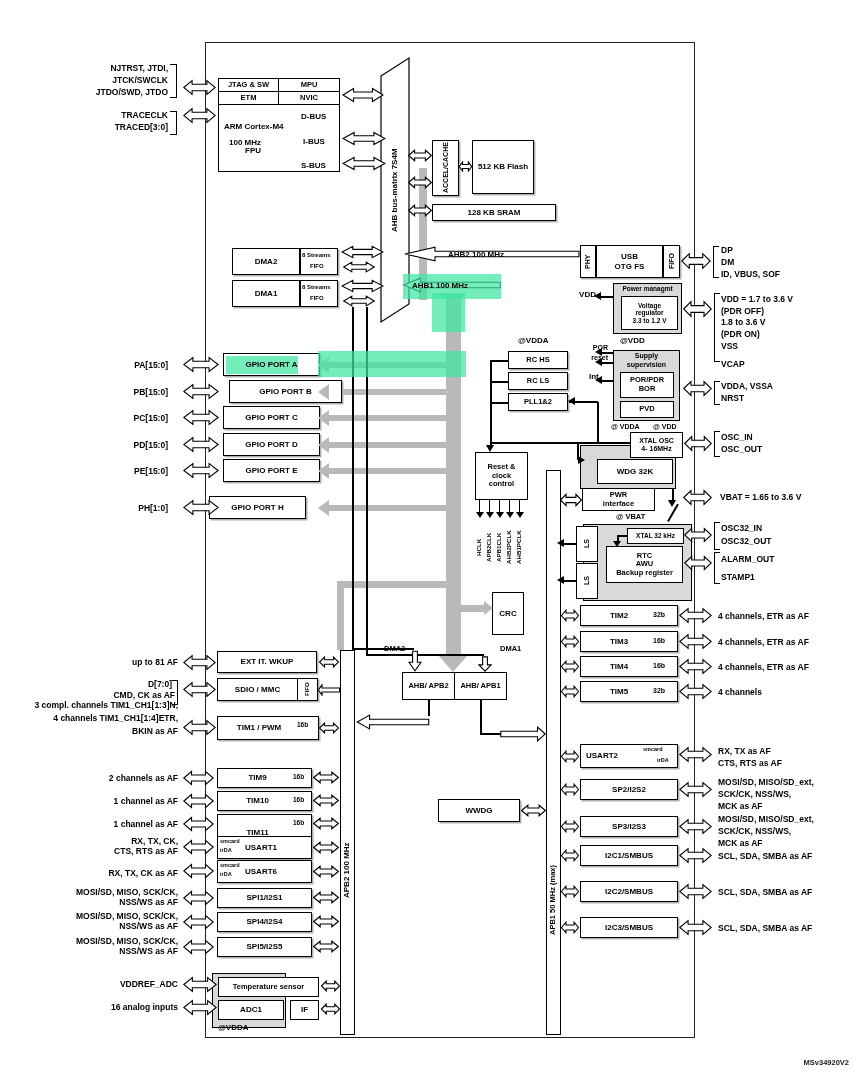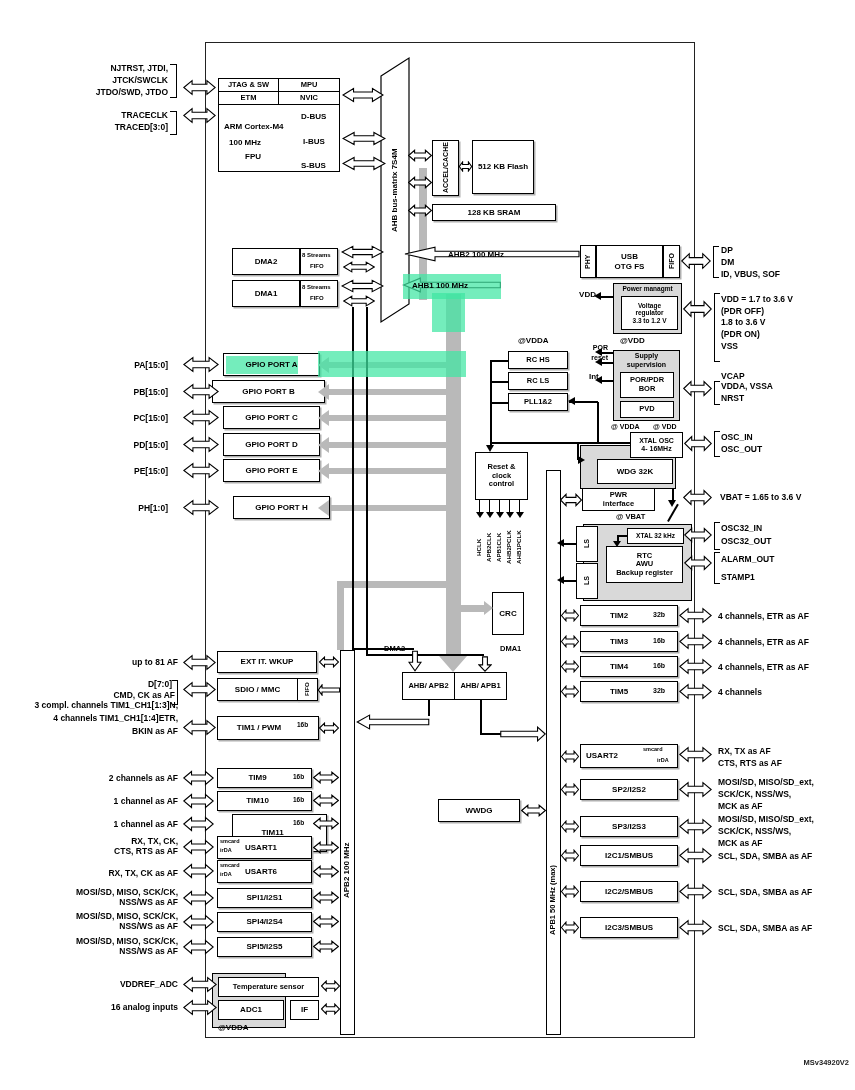--- a/index.html
+++ b/index.html
@@ -49,21 +49,21 @@
       </svg>
     </div>
 
   <div class="b nb f75" style="left:218px;top:78px;width:61px;height:14px">JTAG &amp; SW</div>
   <div class="b nb f75" style="left:278px;top:78px;width:62px;height:14px">MPU</div>
   <div class="b nb f75" style="left:218px;top:91px;width:61px;height:14px">ETM</div>
   <div class="b nb f75" style="left:278px;top:91px;width:62px;height:14px">NVIC</div>
   <div class="b nb" style="left:218px;top:104px;width:122px;height:68px"></div>
   <div class="t" style="left:224px;top:122px">ARM Cortex-M4</div>
   <div class="t" style="left:229px;top:138px">100 MHz</div>
-  <div class="t" style="left:245px;top:152px">FPU</div>
+  <div class="t" style="left:245px;top:146px">FPU</div>
   <div class="t" style="left:301px;top:112px">D-BUS</div>
   <div class="t" style="left:303px;top:137px">I-BUS</div>
   <div class="t" style="left:301px;top:161px">S-BUS</div>
   <div class="ar" style="left:342px;top:87px;width:42px;height:16px">
       <svg viewBox="0 0 40 16" preserveAspectRatio="none">
         <polygon points="1,8 11,1.5 11,5 29,5 29,1.5 39,8 29,14.5 29,11 11,11 11,14.5" fill="#fff" stroke="#000" stroke-width="1.1" vector-effect="non-scaling-stroke"></polygon>
       </svg>
     </div>
   <div class="ar" style="left:342px;top:131px;width:44px;height:15px">
       <svg viewBox="0 0 40 16" preserveAspectRatio="none">
@@ -170,21 +170,21 @@
   <div class="tri" style="left:318px;top:357px;border-top:8px solid transparent;border-bottom:8px solid transparent;border-right:11px solid #b9b9b9"></div>
   <div class="hl" style="left:226px;top:356px;width:72px;height:18px"></div>
   <div class="hl" style="left:318px;top:351px;width:148px;height:26px"></div>
 
   <div class="t f85 ra" style="right:687px;top:387px">PB[15:0]</div>
   <div class="ar" style="left:183px;top:383px;width:36px;height:17px">
       <svg viewBox="0 0 40 16" preserveAspectRatio="none">
         <polygon points="1,8 11,1.5 11,5 29,5 29,1.5 39,8 29,14.5 29,11 11,11 11,14.5" fill="#fff" stroke="#000" stroke-width="1.1" vector-effect="non-scaling-stroke"></polygon>
       </svg>
     </div>
-  <div class="b" style="left:212px;top:380px;width:113px;height:23px">GPIO PORT B</div>
+  <div class="b" style="left:229px;top:380px;width:113px;height:23px">GPIO PORT B</div>
   <div class="gl" style="left:326px;top:389px;width:126px;height:6px"></div>
   <div class="tri" style="left:318px;top:384px;border-top:8px solid transparent;border-bottom:8px solid transparent;border-right:11px solid #b9b9b9"></div>
 
   <div class="t f85 ra" style="right:687px;top:413px">PC[15:0]</div>
   <div class="ar" style="left:183px;top:409px;width:36px;height:17px">
       <svg viewBox="0 0 40 16" preserveAspectRatio="none">
         <polygon points="1,8 11,1.5 11,5 29,5 29,1.5 39,8 29,14.5 29,11 11,11 11,14.5" fill="#fff" stroke="#000" stroke-width="1.1" vector-effect="non-scaling-stroke"></polygon>
       </svg>
     </div>
   <div class="b" style="left:223px;top:406px;width:97px;height:23px">GPIO PORT C</div>
@@ -210,21 +210,21 @@
   <div class="b" style="left:223px;top:459px;width:97px;height:23px">GPIO PORT E</div>
   <div class="gl" style="left:326px;top:468px;width:126px;height:6px"></div>
   <div class="tri" style="left:318px;top:463px;border-top:8px solid transparent;border-bottom:8px solid transparent;border-right:11px solid #b9b9b9"></div>
 
   <div class="t f85 ra" style="right:687px;top:503px">PH[1:0]</div>
   <div class="ar" style="left:183px;top:499px;width:36px;height:17px">
       <svg viewBox="0 0 40 16" preserveAspectRatio="none">
         <polygon points="1,8 11,1.5 11,5 29,5 29,1.5 39,8 29,14.5 29,11 11,11 11,14.5" fill="#fff" stroke="#000" stroke-width="1.1" vector-effect="non-scaling-stroke"></polygon>
       </svg>
     </div>
-  <div class="b" style="left:233px;top:496px;width:97px;height:23px">GPIO PORT H</div>
+  <div class="b" style="left:209px;top:496px;width:97px;height:23px">GPIO PORT H</div>
   <div class="gl" style="left:326px;top:505px;width:126px;height:6px"></div>
   <div class="tri" style="left:318px;top:500px;border-top:8px solid transparent;border-bottom:8px solid transparent;border-right:11px solid #b9b9b9"></div>
 
   <div class="b" style="left:580px;top:245px;width:16px;height:33px"></div>
   <div class="vt f7" style="left:580px;top:245px;width:16px;height:33px">PHY</div>
   <div class="b col" style="left:596px;top:245px;width:67px;height:33px">
       <span>USB</span>
       <span>OTG FS</span>
     </div>
   <div class="b" style="left:663px;top:245px;width:17px;height:33px"></div>
@@ -254,21 +254,21 @@
       <svg viewBox="0 0 40 16" preserveAspectRatio="none">
         <polygon points="1,8 11,1.5 11,5 29,5 29,1.5 39,8 29,14.5 29,11 11,11 11,14.5" fill="#fff" stroke="#000" stroke-width="1.1" vector-effect="non-scaling-stroke"></polygon>
       </svg>
     </div>
   <div class="brk" style="left:714px;top:293px;width:6px;height:69px"></div>
   <div class="t f85" style="left:721px;top:294px">VDD = 1.7 to 3.6 V</div>
   <div class="t f85" style="left:721px;top:306px">(PDR OFF)</div>
   <div class="t f85" style="left:721px;top:317px">1.8 to 3.6 V</div>
   <div class="t f85" style="left:721px;top:329px">(PDR ON)</div>
   <div class="t f85" style="left:721px;top:341px">VSS</div>
-  <div class="t f85" style="left:721px;top:371px">VCAP</div>
+  <div class="t f85" style="left:721px;top:359px">VCAP</div>
 
   <div class="t f7 ra" style="right:247px;top:344px">POR</div>
   <div class="t f7 ra" style="right:247px;top:354px">reset</div>
   <div class="ln" style="left:601px;top:352px;width:12px;height:1.5px"></div>
   <div class="tri" style="left:595px;top:348px;border-top:4.5px solid transparent;border-bottom:4.5px solid transparent;border-right:7px solid #000"></div>
   <div class="ln" style="left:601px;top:362px;width:12px;height:1.5px"></div>
   <div class="tri" style="left:595px;top:358px;border-top:4.5px solid transparent;border-bottom:4.5px solid transparent;border-right:7px solid #000"></div>
   <div class="t" style="left:589px;top:372px">Int</div>
   <div class="ln" style="left:601px;top:380px;width:12px;height:1.5px"></div>
   <div class="tri" style="left:595px;top:376px;border-top:4.5px solid transparent;border-bottom:4.5px solid transparent;border-right:7px solid #000"></div>
@@ -507,21 +507,21 @@
         <polygon points="1,8 11,1.5 11,5 29,5 29,1.5 39,8 29,14.5 29,11 11,11 11,14.5" fill="#fff" stroke="#000" stroke-width="1.1" vector-effect="non-scaling-stroke"></polygon>
       </svg>
     </div>
 
   <div class="t f85 ra" style="right:677px;top:819px">1 channel as AF</div>
   <div class="ar" style="left:183px;top:816px;width:31px;height:16px">
       <svg viewBox="0 0 40 16" preserveAspectRatio="none">
         <polygon points="1,8 11,1.5 11,5 29,5 29,1.5 39,8 29,14.5 29,11 11,11 11,14.5" fill="#fff" stroke="#000" stroke-width="1.1" vector-effect="non-scaling-stroke"></polygon>
       </svg>
     </div>
-  <div class="b" style="left:232px;top:814px;width:95px;height:38px;padding-right:14px">TIM11</div>
+  <div class="b" style="left:217px;top:814px;width:95px;height:38px;padding-right:14px">TIM11</div>
   <div class="t f65" style="left:293px;top:819px">16b</div>
   <div class="ar" style="left:313px;top:817px;width:26px;height:13px">
       <svg viewBox="0 0 40 16" preserveAspectRatio="none">
         <polygon points="1,8 11,1.5 11,5 29,5 29,1.5 39,8 29,14.5 29,11 11,11 11,14.5" fill="#fff" stroke="#000" stroke-width="1.1" vector-effect="non-scaling-stroke"></polygon>
       </svg>
     </div>
 
   <div class="t f85 ra" style="right:677px;top:836px">RX, TX, CK,</div>
   <div class="t f85 ra" style="right:677px;top:846px">CTS, RTS as AF</div>
   <div class="ar" style="left:183px;top:839px;width:31px;height:16px">

